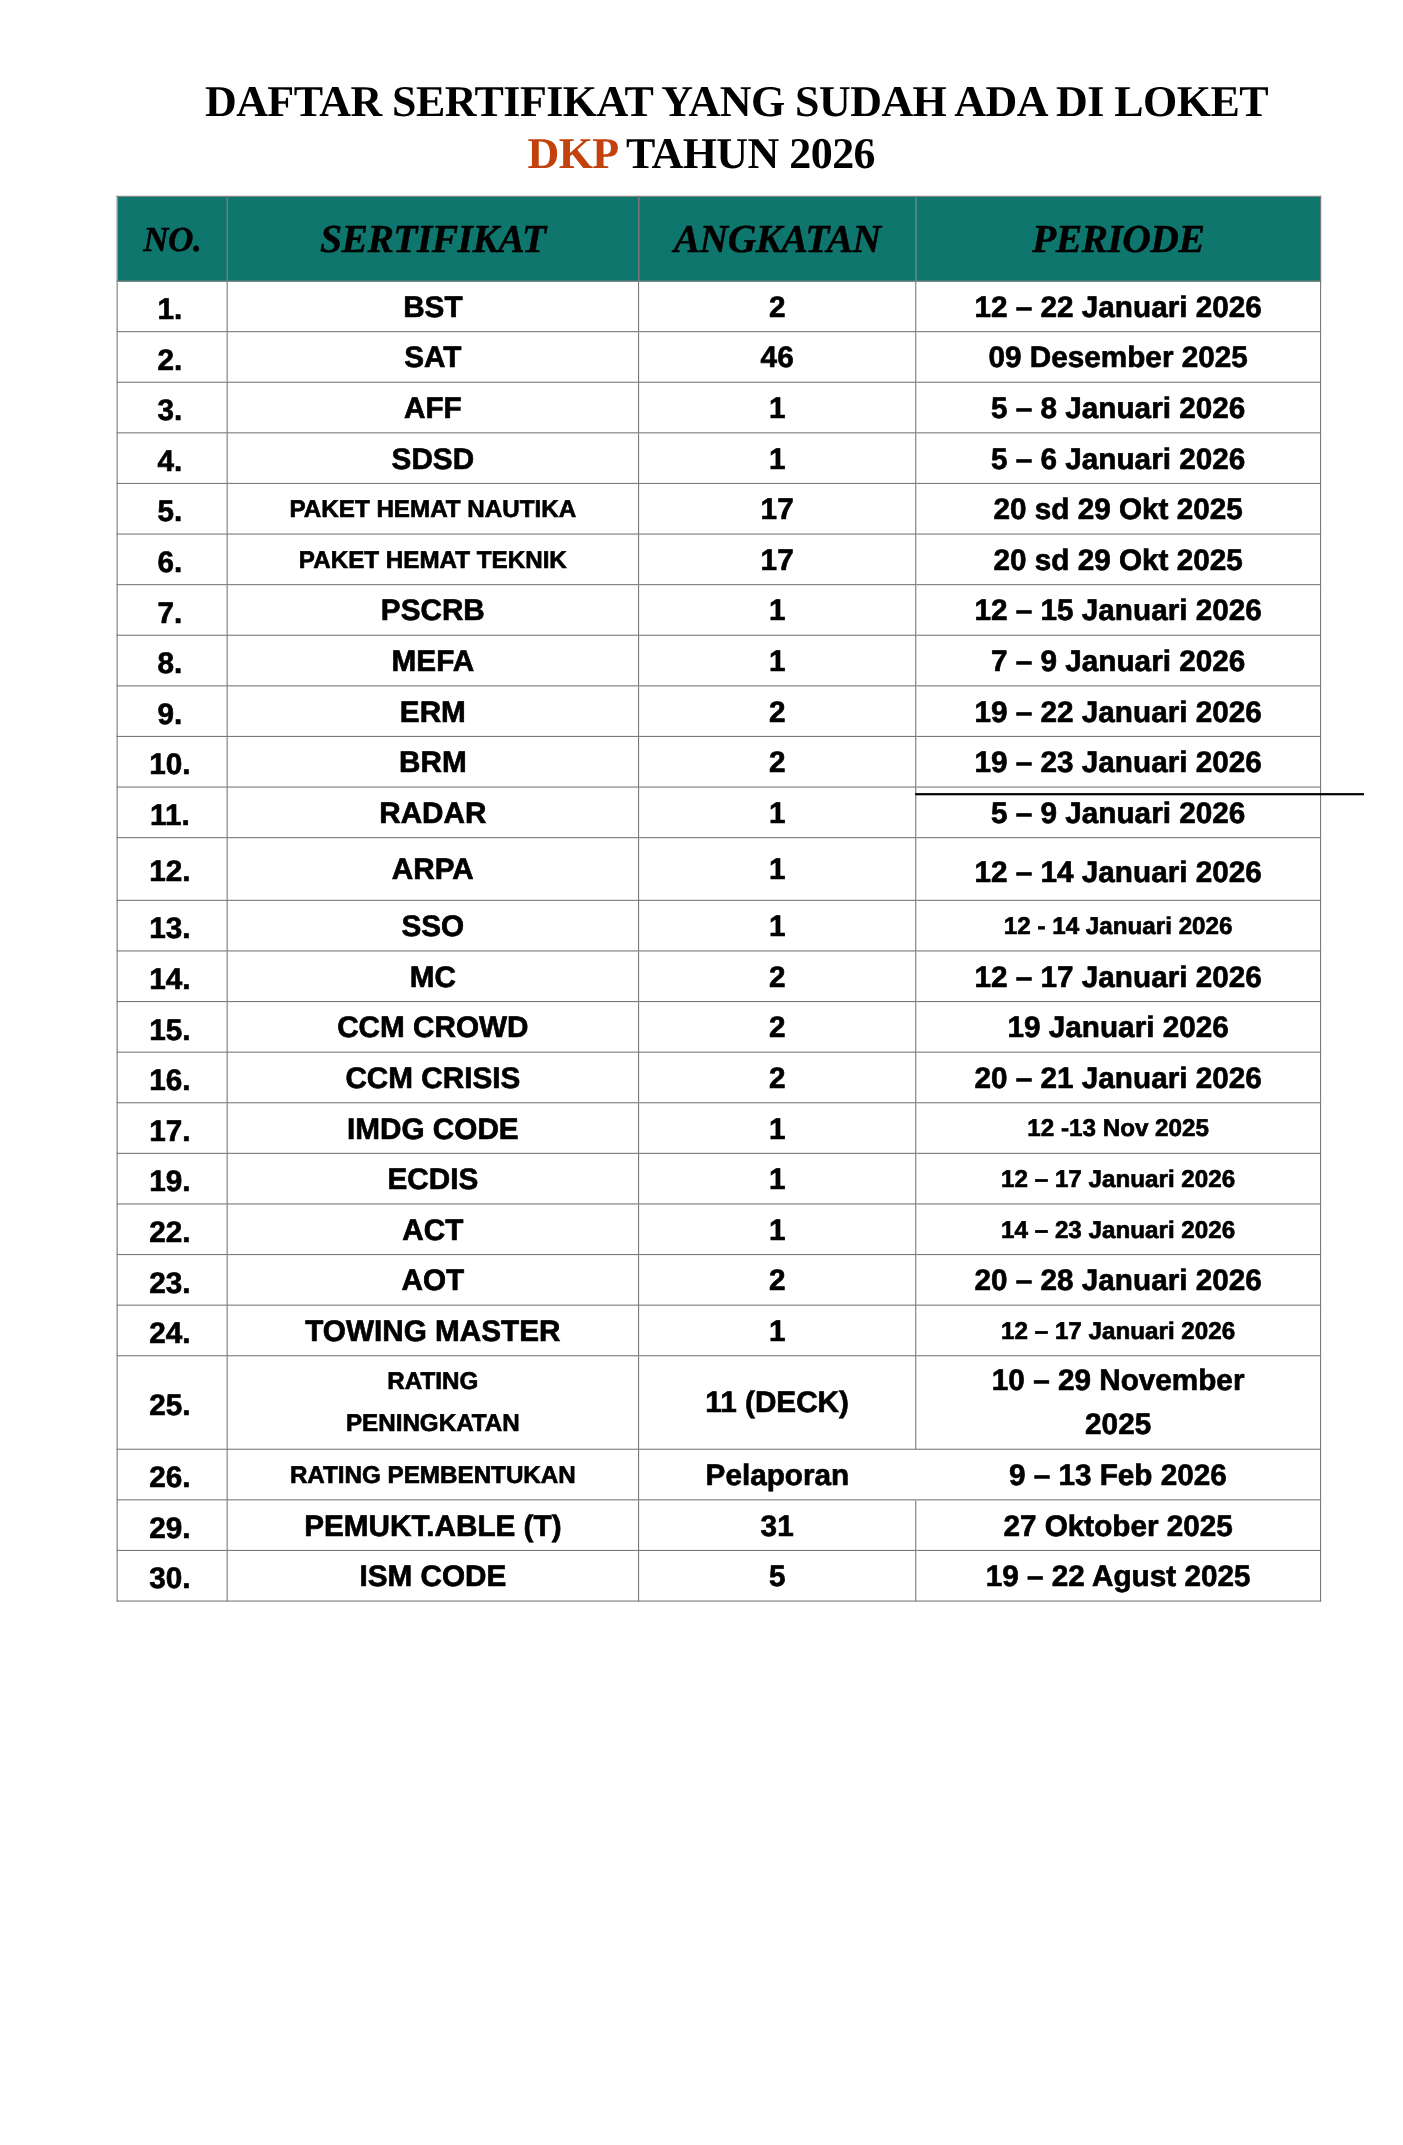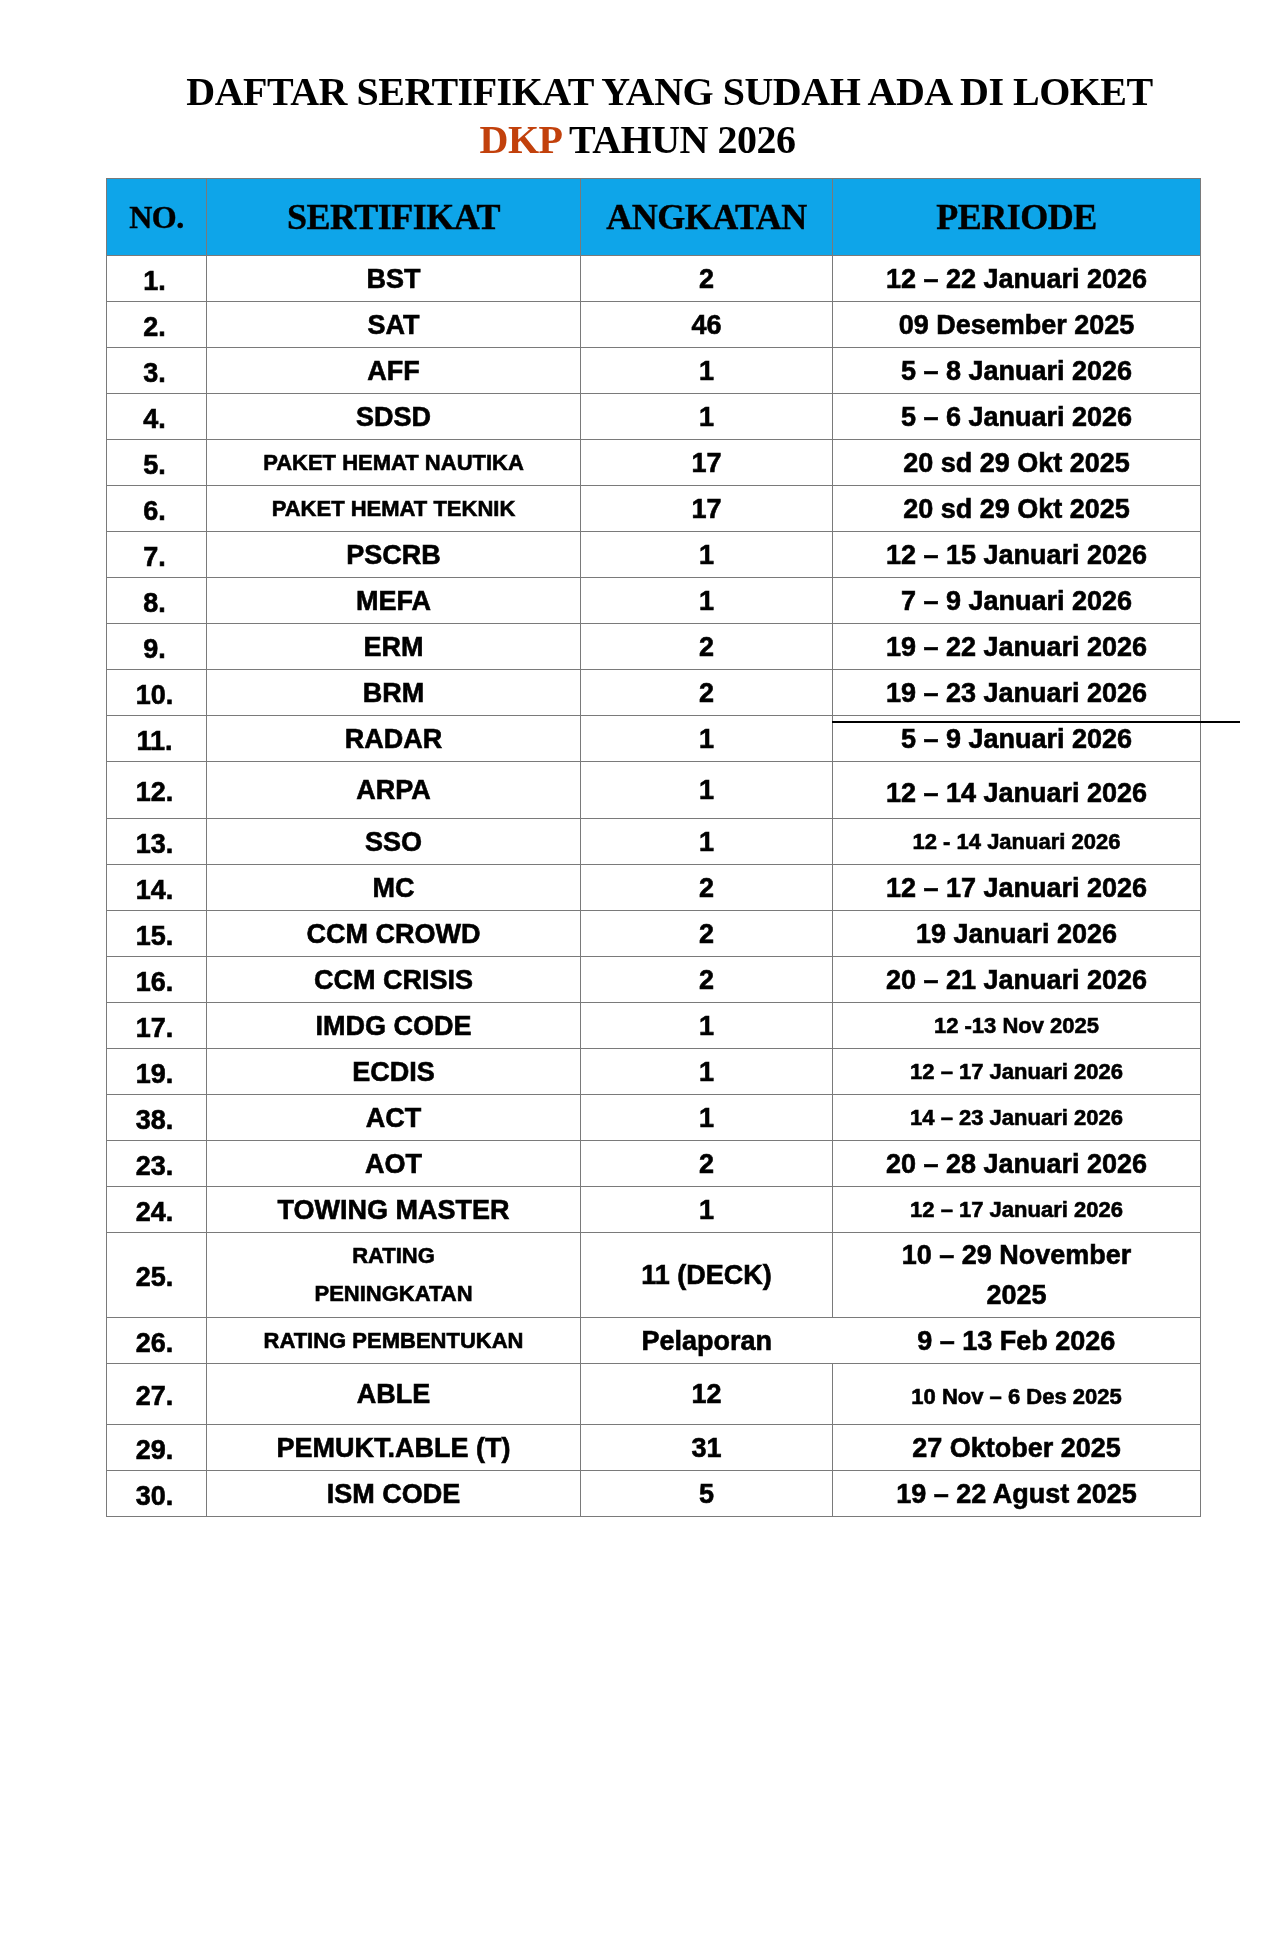--- a/index.html
+++ b/index.html
@@ -20,24 +20,25 @@
     width: 1094px;
   }
   table.cert td, table.cert th {
     border: 1.5px solid #7a7a7a; padding: 0;
     font-family: "Liberation Sans", "DejaVu Sans", sans-serif;
     font-weight: 900; color: #000; font-size: 27px;
     text-align: center; vertical-align: middle;
     -webkit-text-stroke: 0.6px #000;
   }
   table.cert th {
-    background: #0ea5e9; height: 76px;
+    background: #0f766e; height: 76px;
     font-family: "Liberation Serif", "DejaVu Serif", serif;
     font-size: 36px; -webkit-text-stroke: 0.4px #000;
     letter-spacing: -0.5px;
+    font-style: italic;
   }
   table.cert th.h-no { font-size: 32px; }
   table.cert th.h-sert { font-size: 36px; }
   table.cert td { height: 41px; line-height: 32px; }
   td.no { text-align: right; padding-right: 4px !important; vertical-align: top; padding-top: 4px !important; }
   td.smaller { font-size: 22px !important; }
   td.tall { height: 50px !important; }
   td.tall2 { height: 80px !important; }
   td.tall3 { height: 54px !important; }
   td.top { vertical-align: top; padding-top: 6px !important; }
@@ -171,21 +172,21 @@
       <td>1</td>
       <td class="smaller">12 -13  Nov  2025</td>
     </tr>
     <tr>
       <td class="no">19.</td>
       <td>ECDIS</td>
       <td>1</td>
       <td class="smaller">12 – 17 Januari   2026</td>
     </tr>
     <tr>
-      <td class="no">38.</td>
+      <td class="no">22.</td>
       <td>ACT</td>
       <td>1</td>
       <td class="smaller">14  – 23 Januari  2026</td>
     </tr>
     <tr>
       <td class="no">23.</td>
       <td>AOT</td>
       <td>2</td>
       <td>20 – 28 Januari 2026</td>
     </tr>
@@ -207,26 +208,20 @@
         <div>2025</div>
       </td>
     </tr>
     <tr>
       <td class="no">26.</td>
       <td class="smaller">RATING PEMBENTUKAN</td>
       <td class="noright">Pelaporan</td>
       <td class="noleft">9 – 13 Feb 2026</td>
     </tr>
     <tr>
-      <td class="no tall3">27.</td>
-      <td class="tall3">ABLE</td>
-      <td class="tall3">12</td>
-      <td class="tall3 top smaller">10 Nov – 6 Des 2025</td>
-    </tr>
-    <tr>
       <td class="no">29.</td>
       <td>PEMUKT.ABLE (T)</td>
       <td>31</td>
       <td>27 Oktober 2025</td>
     </tr>
     <tr>
       <td class="no">30.</td>
       <td>ISM CODE</td>
       <td>5</td>
       <td>19 – 22 Agust 2025</td>

